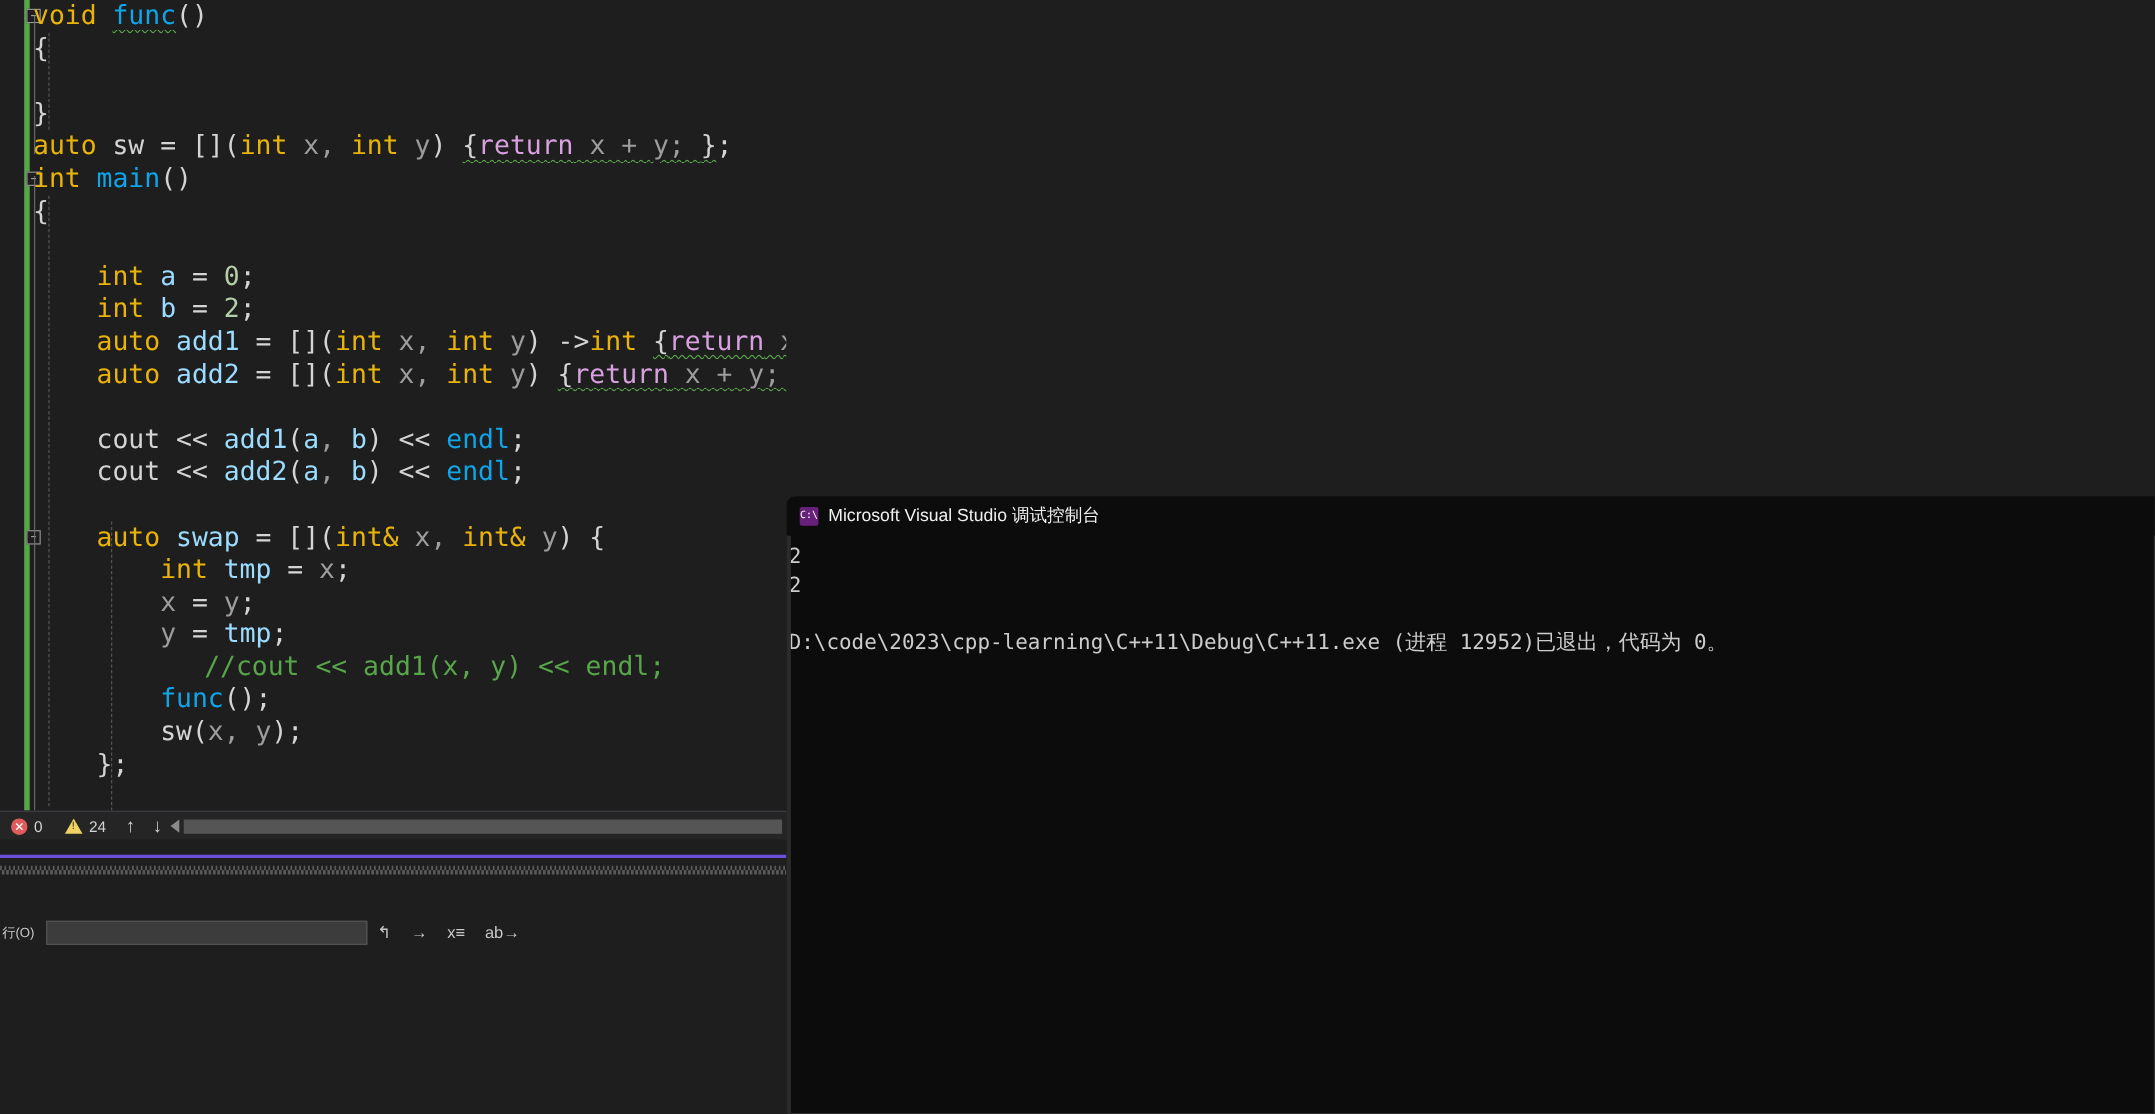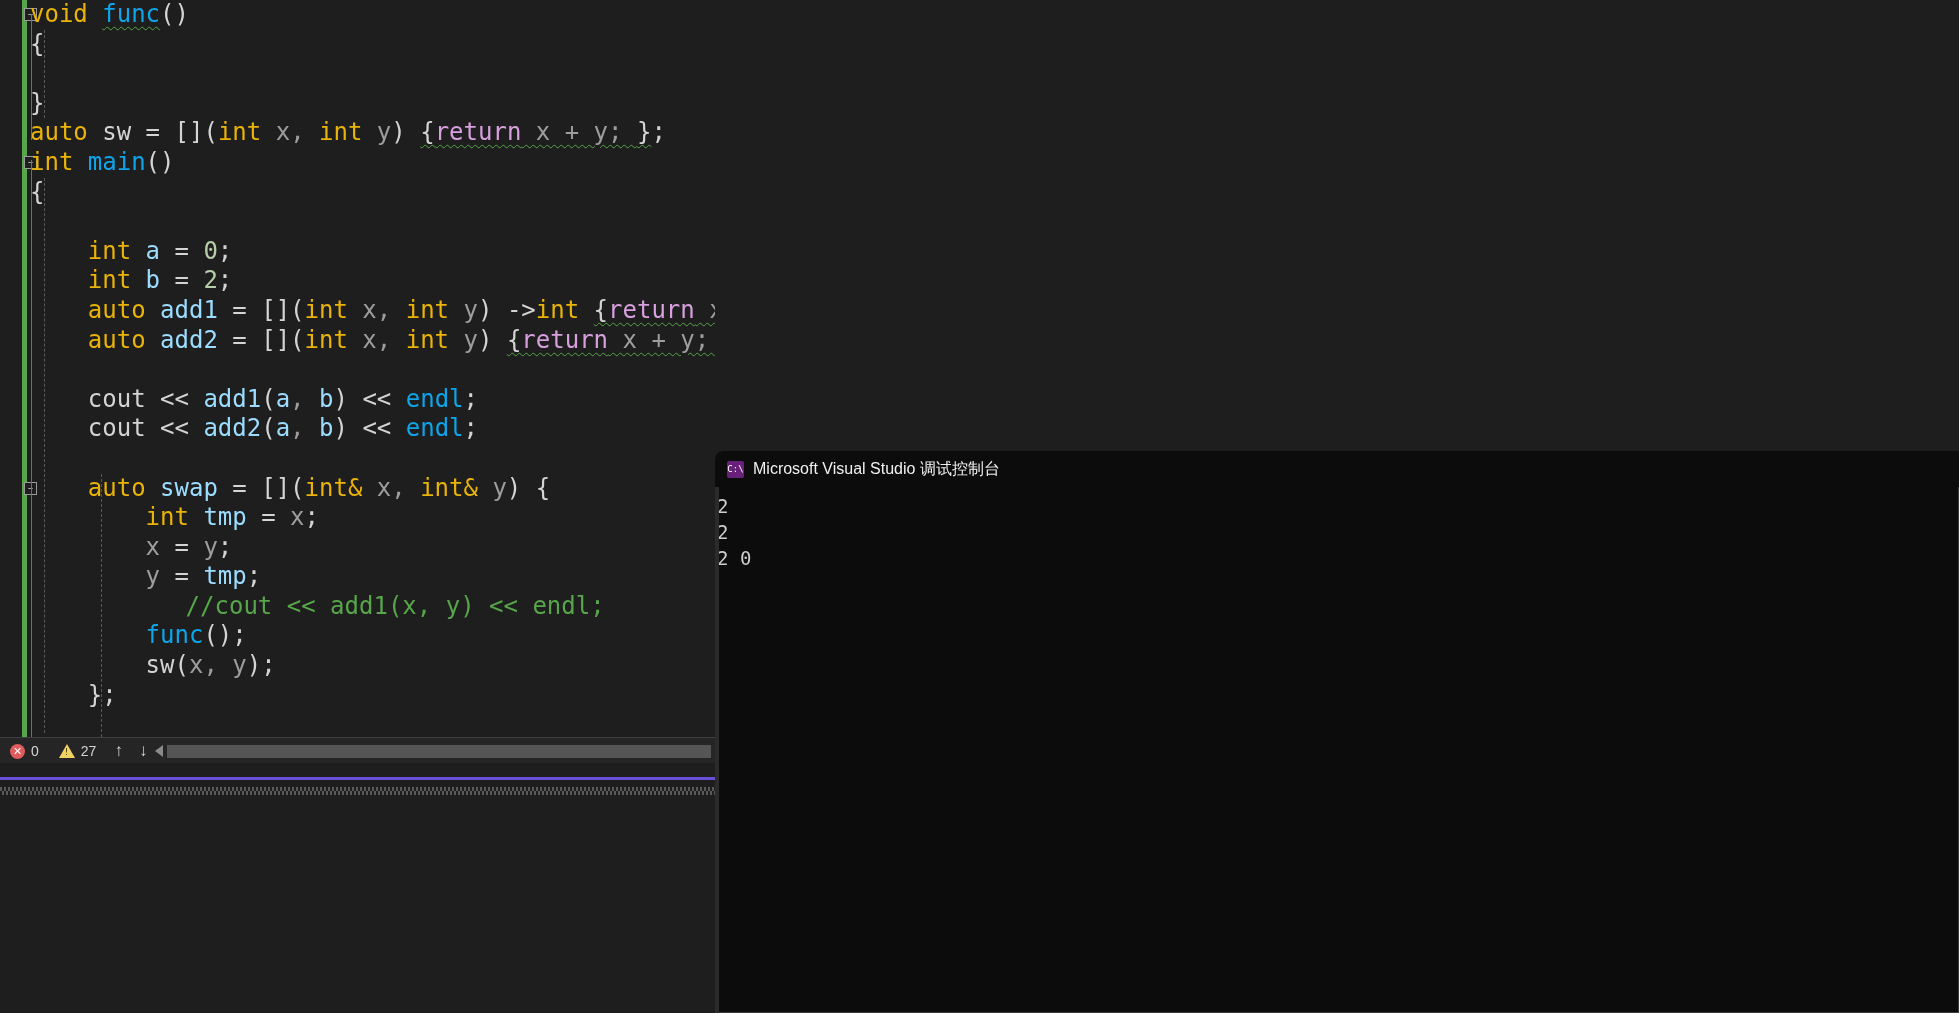--- a/index.html
+++ b/index.html
@@ -150,37 +150,45 @@
     <div class="bracketline" style="left: 31px; top: 160px; height: 577px;"></div>
   </div>
 
 <div id="statusbar">
   <div class="sb-item">
     <span class="err-dot">✕</span>
     <span>0</span>
   </div>
   <div class="sb-item">
     <span class="warn-tri"></span>
-    <span>27</span>
+    <span>24</span>
   </div>
   <span class="arw">↑</span>
   <span class="arw">↓</span>
   <div class="sb-scroll">
     <span class="sb-left-tri"></span>
     <span class="sb-track"></span>
   </div>
 </div>
 
 <div id="lowerpanels">
   <div class="purpleline"></div>
   <div class="dotted"></div>
+  <div id="bottombar">
+    <span class="bb-label">行(O)</span>
+    <span class="bb-combo"></span>
+    <span class="bb-ico">↰</span>
+    <span class="bb-ico">→</span>
+    <span class="bb-ico">x≡</span>
+    <span class="bb-ico">ab→</span>
+  </div>
 </div>
 
 <div id="rightfill"></div>
 
 <div id="console">
   <div id="console-title">
     <span class="vsicon">C:\</span>
     <span>Microsoft Visual Studio 调试控制台</span>
   </div>
   <div id="console-scroll"></div>
-  <div id="console-body"><div class="cline">2</div><div class="cline">2</div><div class="cline">2 0</div><div class="cline">&nbsp;</div></div>
+  <div id="console-body"><div class="cline">2</div><div class="cline">2</div><div class="cline">&nbsp;</div><div class="cline">D:\code\2023\cpp-learning\C++11\Debug\C++11.exe (进程 12952)已退出，代码为 0。</div></div>
 </div>
 
 </body></html>

